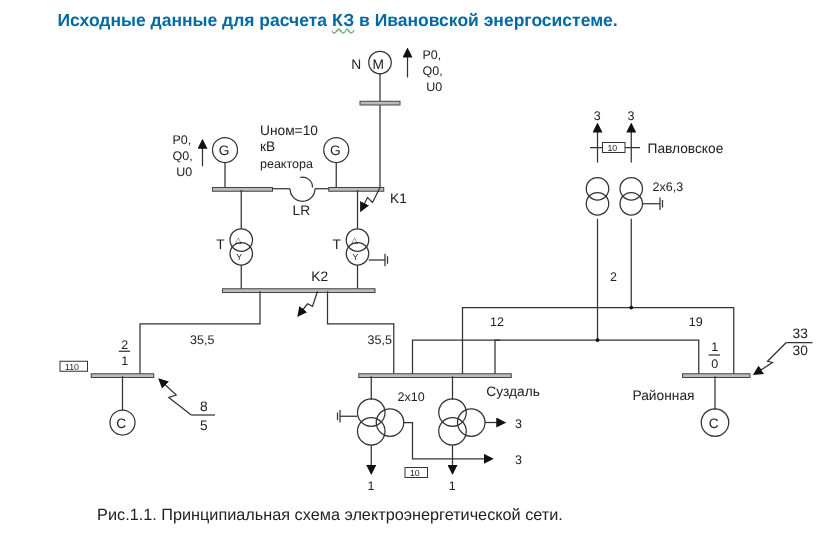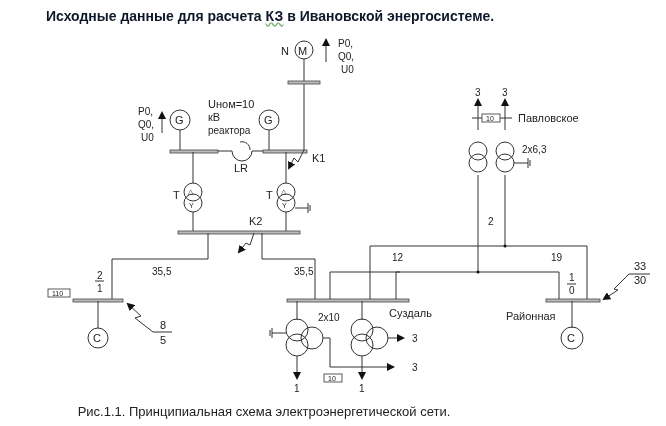--- a/index.html
+++ b/index.html
@@ -1,17 +1,17 @@
 <!DOCTYPE html>
 <html><head>
 <meta charset="utf-8">
 <style>
   html,body{margin:0;padding:0;background:#fff;}
   body{width:666px;height:426px;position:relative;overflow:hidden;font-family:"Liberation Sans",sans-serif;color:#222;}
-  .title{position:absolute;left:46px;top:8px;font-size:14px;font-weight:bold;color:#0f172a;}
+  .title{position:absolute;left:46px;top:8px;font-size:14px;font-weight:bold;color:#0369a1;}
   .title .kz{text-decoration:underline;text-decoration-style:wavy;text-decoration-color:#7bb37b;}
   .caption{position:absolute;left:0;width:528px;top:404px;text-align:center;font-size:13px;color:#222;}
   svg{position:absolute;left:0;top:0;}
   svg text{font-family:"Liberation Sans",sans-serif;fill:#222;}
   .ln{stroke:#333;stroke-width:1;fill:none;}
   .bus{fill:#bbb;stroke:#444;stroke-width:0.8;}
 </style>
 </head>
 <body>
 

